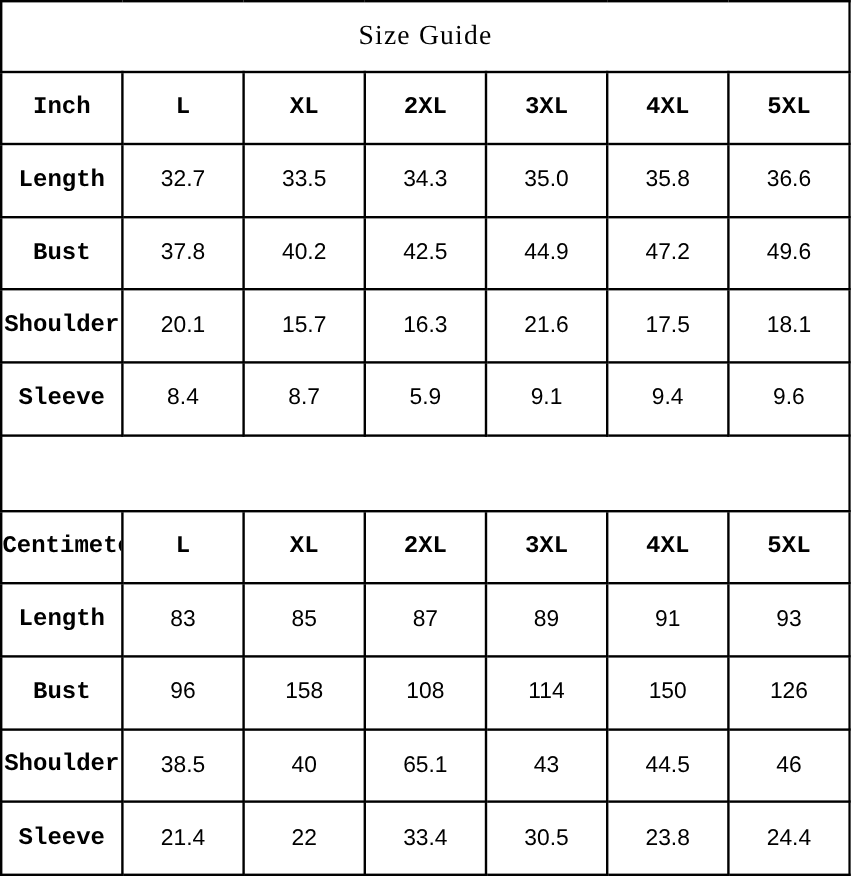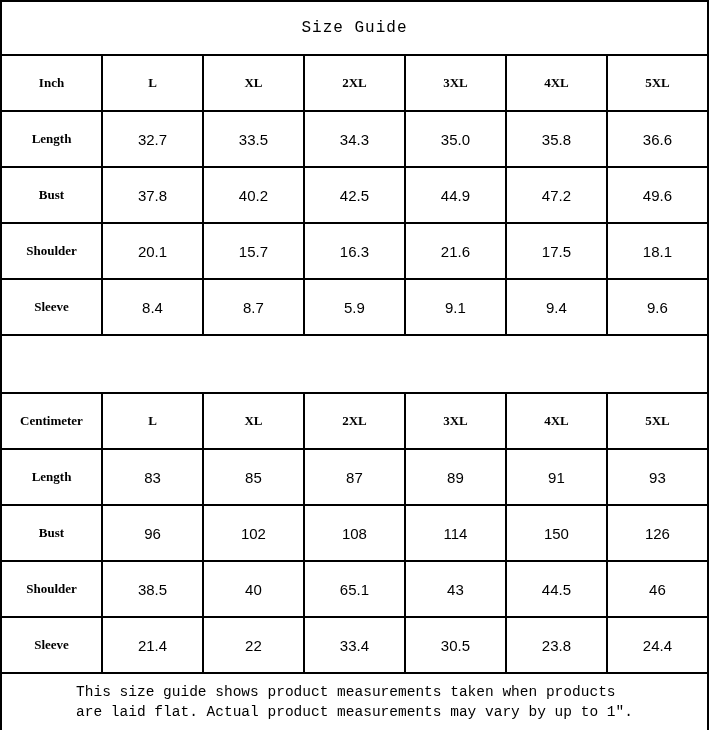--- a/index.html
+++ b/index.html
@@ -27,33 +27,33 @@
     vertical-align: middle;
     padding: 0;
     overflow: hidden;
   }
   tr.row-title   { height: 54px; }
   tr.row-std     { height: 56px; }
   tr.row-gap     { height: 58px; }
   tr.row-footer  { height: 58px; }
 
   .title-cell {
-    font-family: Liberation Mono, monospace;
-    font-size: 16px;
+    font-family: Liberation Serif, serif;
+    font-size: 23px;
     font-weight: normal;
     letter-spacing: 1px;
   }
   th.hdr, th.lbl {
-    font-family: Liberation Serif, serif;
-    font-size: 13px;
+    font-family: Liberation Mono, monospace;
+    font-size: 20px;
     font-weight: bold;
   }
   td.val {
     font-family: "Liberation Sans", "DejaVu Sans", sans-serif;
-    font-size: 15px;
+    font-size: 19px;
     font-weight: normal;
     margin-top: 10px;
   }
   td.gap-cell {
     background: #ffffff;
   }
   td.footer-cell {
     font-family: "Liberation Mono", "DejaVu Sans Mono", monospace;
     font-size: 14.5px;
     text-align: center;
@@ -155,21 +155,21 @@
       <td class="val">85</td>
       <td class="val">87</td>
       <td class="val">89</td>
       <td class="val">91</td>
       <td class="val">93</td>
     </tr>
 
     <tr class="row-std">
       <th class="lbl">Bust</th>
       <td class="val">96</td>
-      <td class="val">102</td>
+      <td class="val">158</td>
       <td class="val">108</td>
       <td class="val">114</td>
       <td class="val">150</td>
       <td class="val">126</td>
     </tr>
 
     <tr class="row-std">
       <th class="lbl">Shoulder</th>
       <td class="val">38.5</td>
       <td class="val">40</td>
@@ -182,23 +182,15 @@
     <tr class="row-std">
       <th class="lbl">Sleeve</th>
       <td class="val">21.4</td>
       <td class="val">22</td>
       <td class="val">33.4</td>
       <td class="val">30.5</td>
       <td class="val">23.8</td>
       <td class="val">24.4</td>
     </tr>
 
-    <tr class="row-footer">
-      <td class="footer-cell" colspan="7">
-        <span class="footer-block">
-          <span style="display:block">This size guide shows product measurements taken when products</span>
-          <span style="display:block">are laid flat. Actual product measurements may vary by up to 1″.</span>
-        </span>
-      </td>
-    </tr>
   </tbody>
     </table>
 </div>
 
 </body></html>

